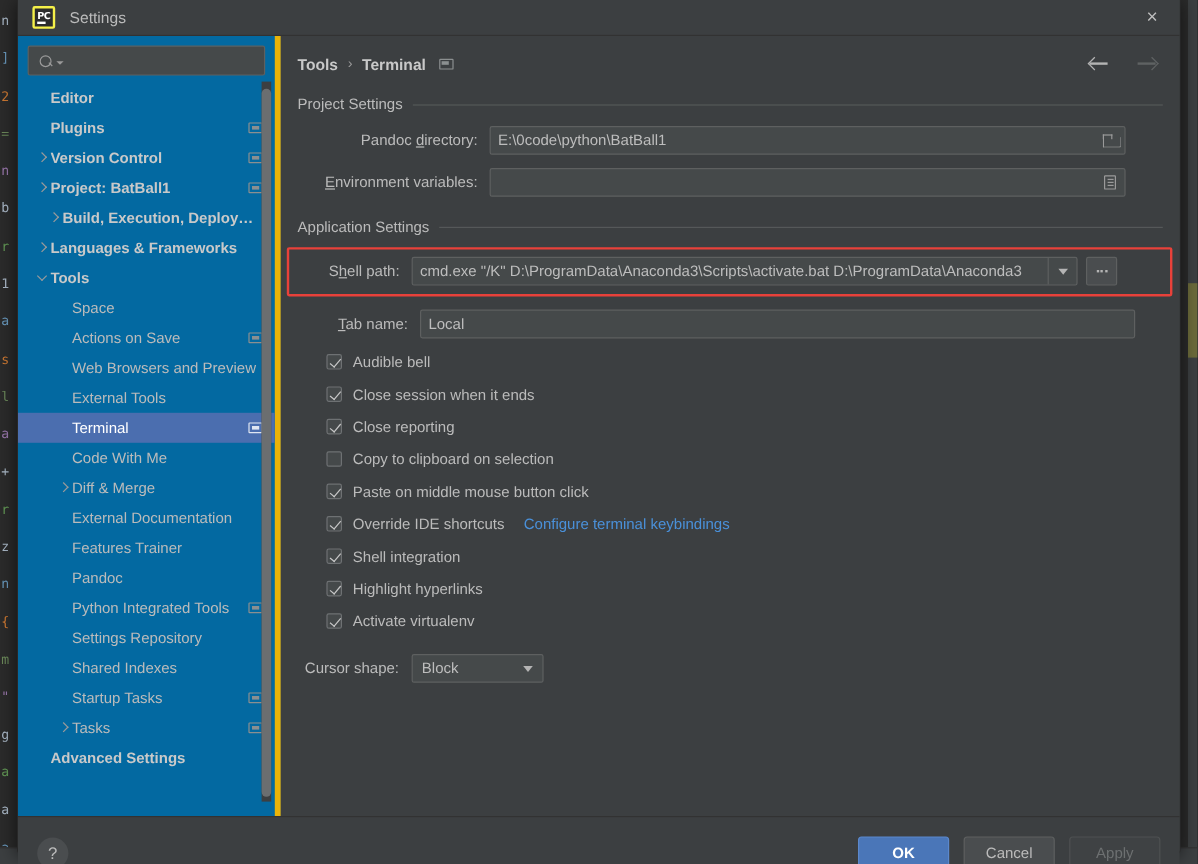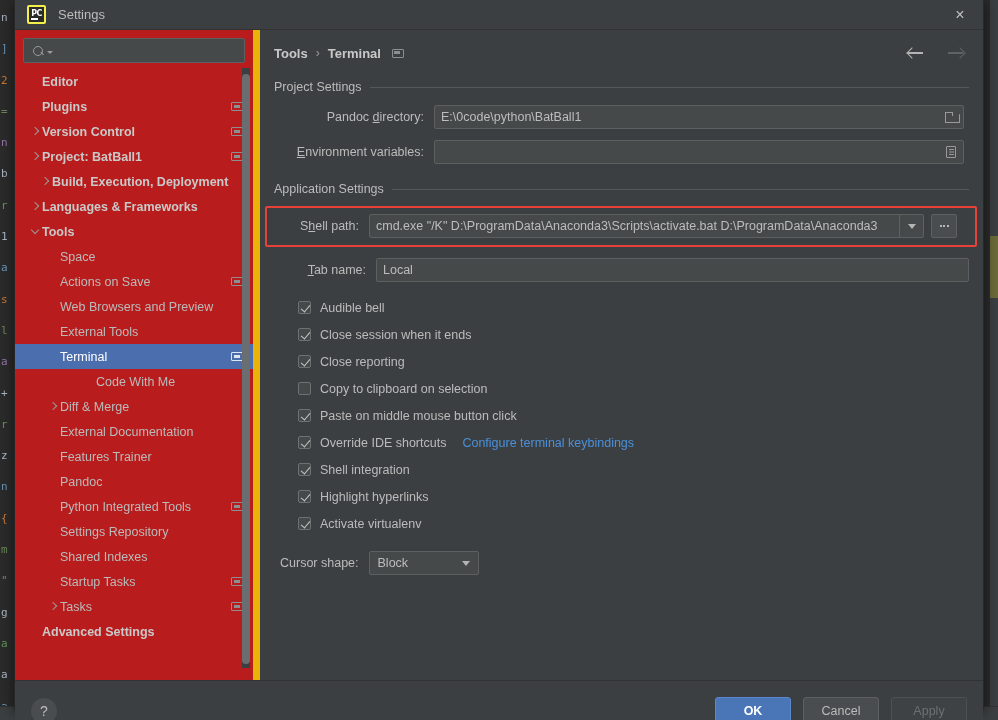--- a/index.html
+++ b/index.html
@@ -78,22 +78,22 @@
     position: absolute; right: 12px; top: 50%; transform: translateY(-50%);
     width: 22px; height: 22px; color: #c0c0c0; font-size: 16px;
     display: flex; align-items: center; justify-content: center; cursor: default;
   }
 
   
   .dlg-body { position: relative; height: 650px; display: flex; }
 
   
   .sidebar {
-    position: relative; width: 245px; height: 650px;
-    background: #b91c1c; border-right: 7px solid #eab308;
+    position: relative; width: 219px; height: 650px;
+    background: #0369a1; border-right: 5px solid #eab308;
     overflow: hidden;
   }
   .search-wrap { padding: 8px 8px 0 8px; }
   .search-box {
     position: relative; height: 25px; background: #45494a;
     border: 1px solid #5e6060; border-radius: 2px;
     display: flex; align-items: center; padding-left: 8px;
   }
   .search-ico { width: 14px; height: 14px; position: relative; flex: 0 0 auto; }
   .search-ico::before {
@@ -268,21 +268,21 @@
     border-top: 5px solid #b4b4b4;
   }
   .dots-btn {
     width: 26px; height: 24px; margin-left: 7px; flex: 0 0 auto;
     background: #4a4d4f; border: 1px solid #5e6060; border-radius: 2px;
     display: flex; align-items: center; justify-content: center; gap: 1.5px;
   }
   .dots-btn i { width: 2px; height: 2px; background: #b4b4b4; display: block; }
 
   
-  .checks { margin-top: 12px; padding-left: 24px; }
+  .checks { margin-top: 6px; padding-left: 24px; }
   .check-row {
     display: flex; align-items: center; height: 27px; cursor: default;
   }
   .cbox {
     width: 13px; height: 13px; flex: 0 0 auto;
     background: #45494a; border: 1px solid #6e7173; border-radius: 2px;
     position: relative;
   }
   .cbox.on::after {
     content: ""; position: absolute; left: 3.5px; top: 0.5px;
@@ -413,21 +413,21 @@
             </div>
             <div class="tree-item" style="padding-left: 32px;">
               <span class="tw-arrow"></span>
               <span class="tree-label">External Tools</span>
             </div>
             <div class="tree-item sel" style="padding-left: 32px;">
               <span class="tw-arrow"></span>
               <span class="tree-label">Terminal</span>
               <span class="mod-ico"></span>
             </div>
-            <div class="tree-item" style="padding-left: 32px; gap: 36px;">
+            <div class="tree-item" style="padding-left: 32px;">
               <span class="tw-arrow"></span>
               <span class="tree-label">Code With Me</span>
             </div>
             <div class="tree-item" style="padding-left: 32px;">
               <span class="tw-arrow right"></span>
               <span class="tree-label">Diff &amp; Merge</span>
             </div>
             <div class="tree-item" style="padding-left: 32px;">
               <span class="tw-arrow"></span>
               <span class="tree-label">External Documentation</span>

